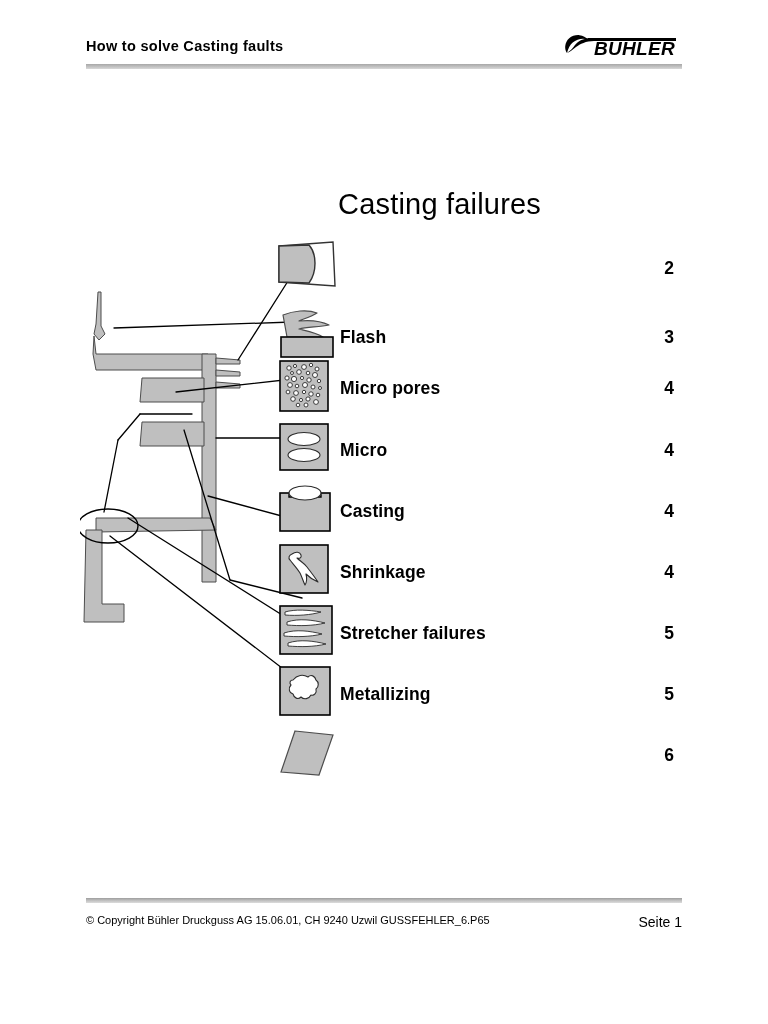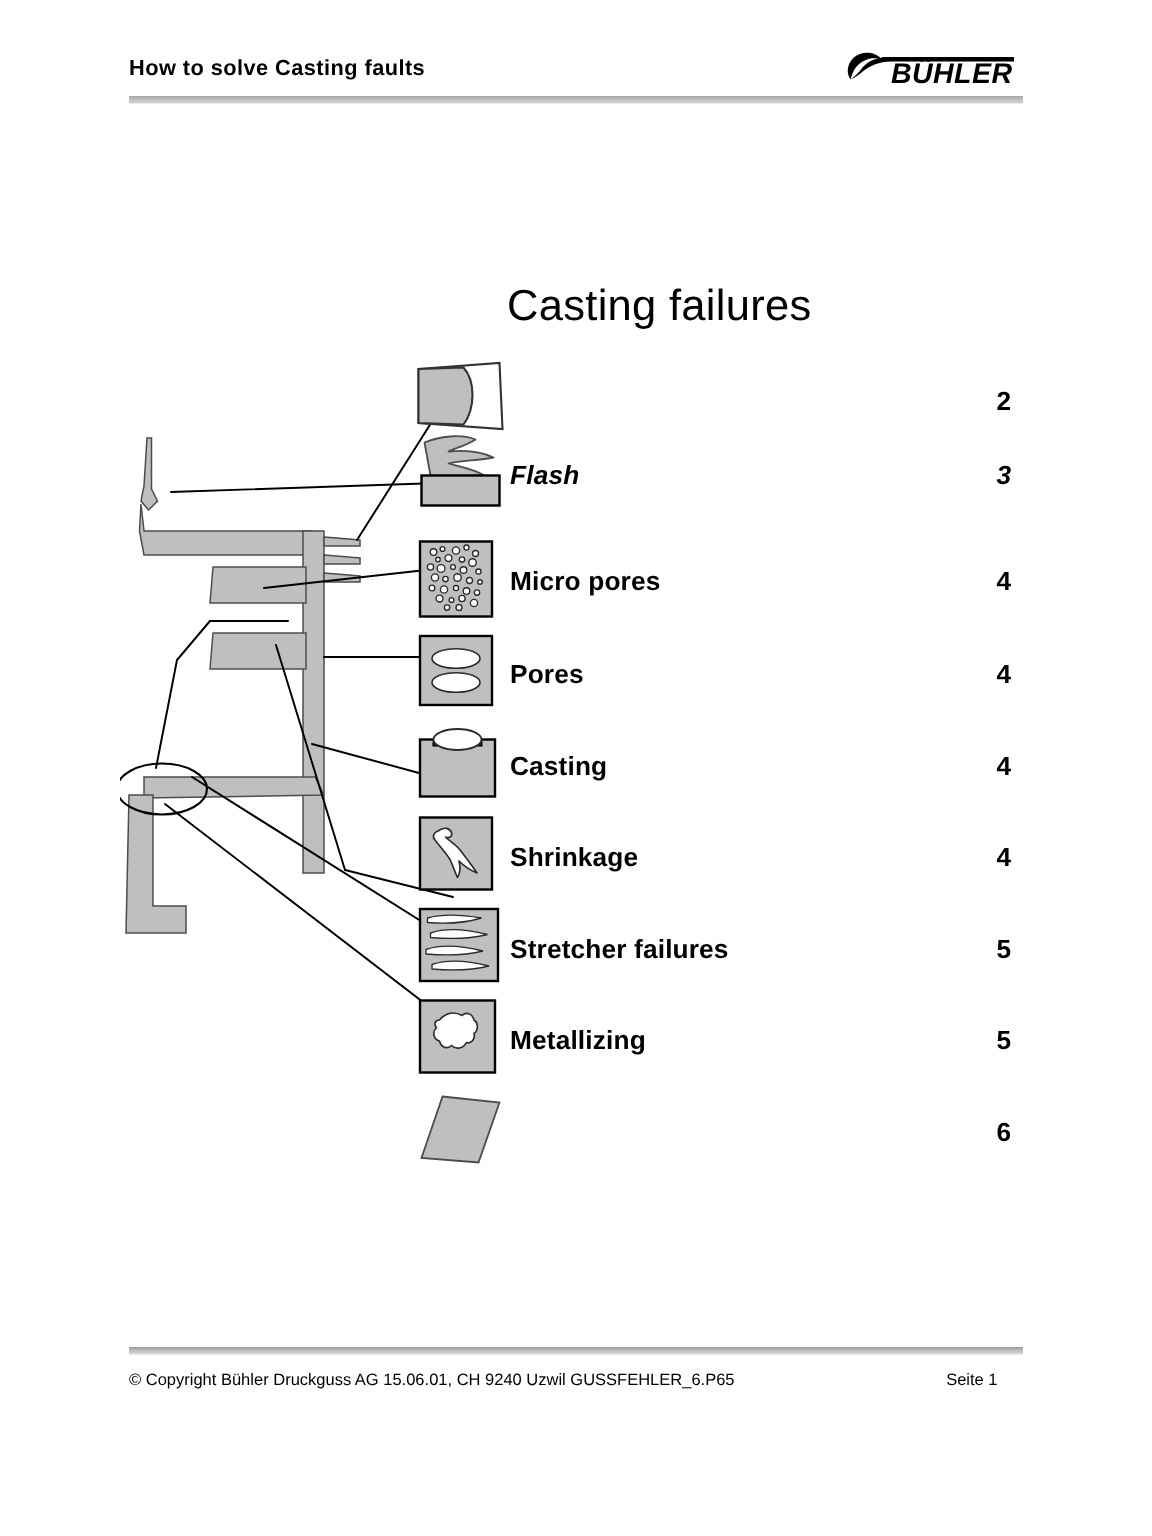--- a/index.html
+++ b/index.html
@@ -128,23 +128,23 @@
   #footer-text {
     position: absolute;
     left: 0;
     top: 16px;
     font-size: 11px;
     white-space: nowrap;
     text-align: right;
   }
   #footer-page {
     position: absolute;
-    right: 17px;
+    right: 0;
     top: 16px;
-    font-size: 11px;
+    font-size: 14px;
     white-space: nowrap;
   }
 </style>
 </head>
 <body>
 
 <div id="header">
   <div id="header-title">How to solve Casting faults</div>
 
   <div id="brand-logo">
@@ -218,21 +218,21 @@
   <div class="toc-row" style="top:0px;">
     <div class="toc-icon">
       <svg viewBox="0 0 66 56" width="66" height="56" aria-hidden="true">
         <path d="M4 8 L58 4 L60 48 L4 44 Z" fill="#ffffff" stroke="#333333" stroke-width="1.4"></path>
         <path d="M4 8 L34 7 C42 16 42 34 34 45 L4 44 Z" fill="#bfbfbf" stroke="#333333" stroke-width="1.4"></path>
       </svg>
     </div>
     <div class="toc-page">2</div>
   </div>
 
-  <div class="toc-row" style="top:49px;font-style:italic;">
+  <div class="toc-row" style="top:69px;">
     <div class="toc-icon">
       <svg viewBox="0 0 66 56" width="66" height="56" aria-hidden="true">
         <path d="M8 8 C18 4 32 2 42 6 C36 10 28 12 24 14 C34 13 46 14 54 18 C44 20 32 20 24 22 C32 24 42 26 48 30 L12 30 Z" fill="#bfbfbf" stroke="#4d4d4d" stroke-width="1.2" stroke-linejoin="round"></path>
         <rect x="6" y="30" width="52" height="20" fill="#bfbfbf" stroke="#000000" stroke-width="1.6"></rect>
       </svg>
     </div>
     <div class="toc-label">Flash</div>
     <div class="toc-page">3</div>
   </div>
 
@@ -279,21 +279,21 @@
   </div>
 
   <div class="toc-row" style="top:182px;">
     <div class="toc-icon">
       <svg viewBox="0 0 66 56" width="66" height="56" aria-hidden="true">
         <rect x="5" y="4" width="48" height="46" fill="#bfbfbf" stroke="#000000" stroke-width="1.6"></rect>
         <ellipse cx="29" cy="19" rx="16" ry="6.5" fill="#ffffff" stroke="#2b2b2b" stroke-width="1.1"></ellipse>
         <ellipse cx="29" cy="35" rx="16" ry="6.5" fill="#ffffff" stroke="#2b2b2b" stroke-width="1.1"></ellipse>
       </svg>
     </div>
-    <div class="toc-label">Pores</div>
+    <div class="toc-label">Micro</div>
     <div class="toc-page">4</div>
   </div>
 
   <div class="toc-row" style="top:243px;">
     <div class="toc-icon">
       <svg viewBox="0 0 66 56" width="66" height="56" aria-hidden="true">
         <rect x="5" y="12" width="50" height="38" fill="#bfbfbf" stroke="#000000" stroke-width="1.6"></rect>
         <path d="M14 14 C14 6 46 6 46 14 L46 16 L14 16 Z" fill="#bfbfbf" stroke="#000000" stroke-width="1.4"></path>
         <ellipse cx="30" cy="12" rx="16" ry="7" fill="#ffffff" stroke="#2b2b2b" stroke-width="1.2"></ellipse>
       </svg>

